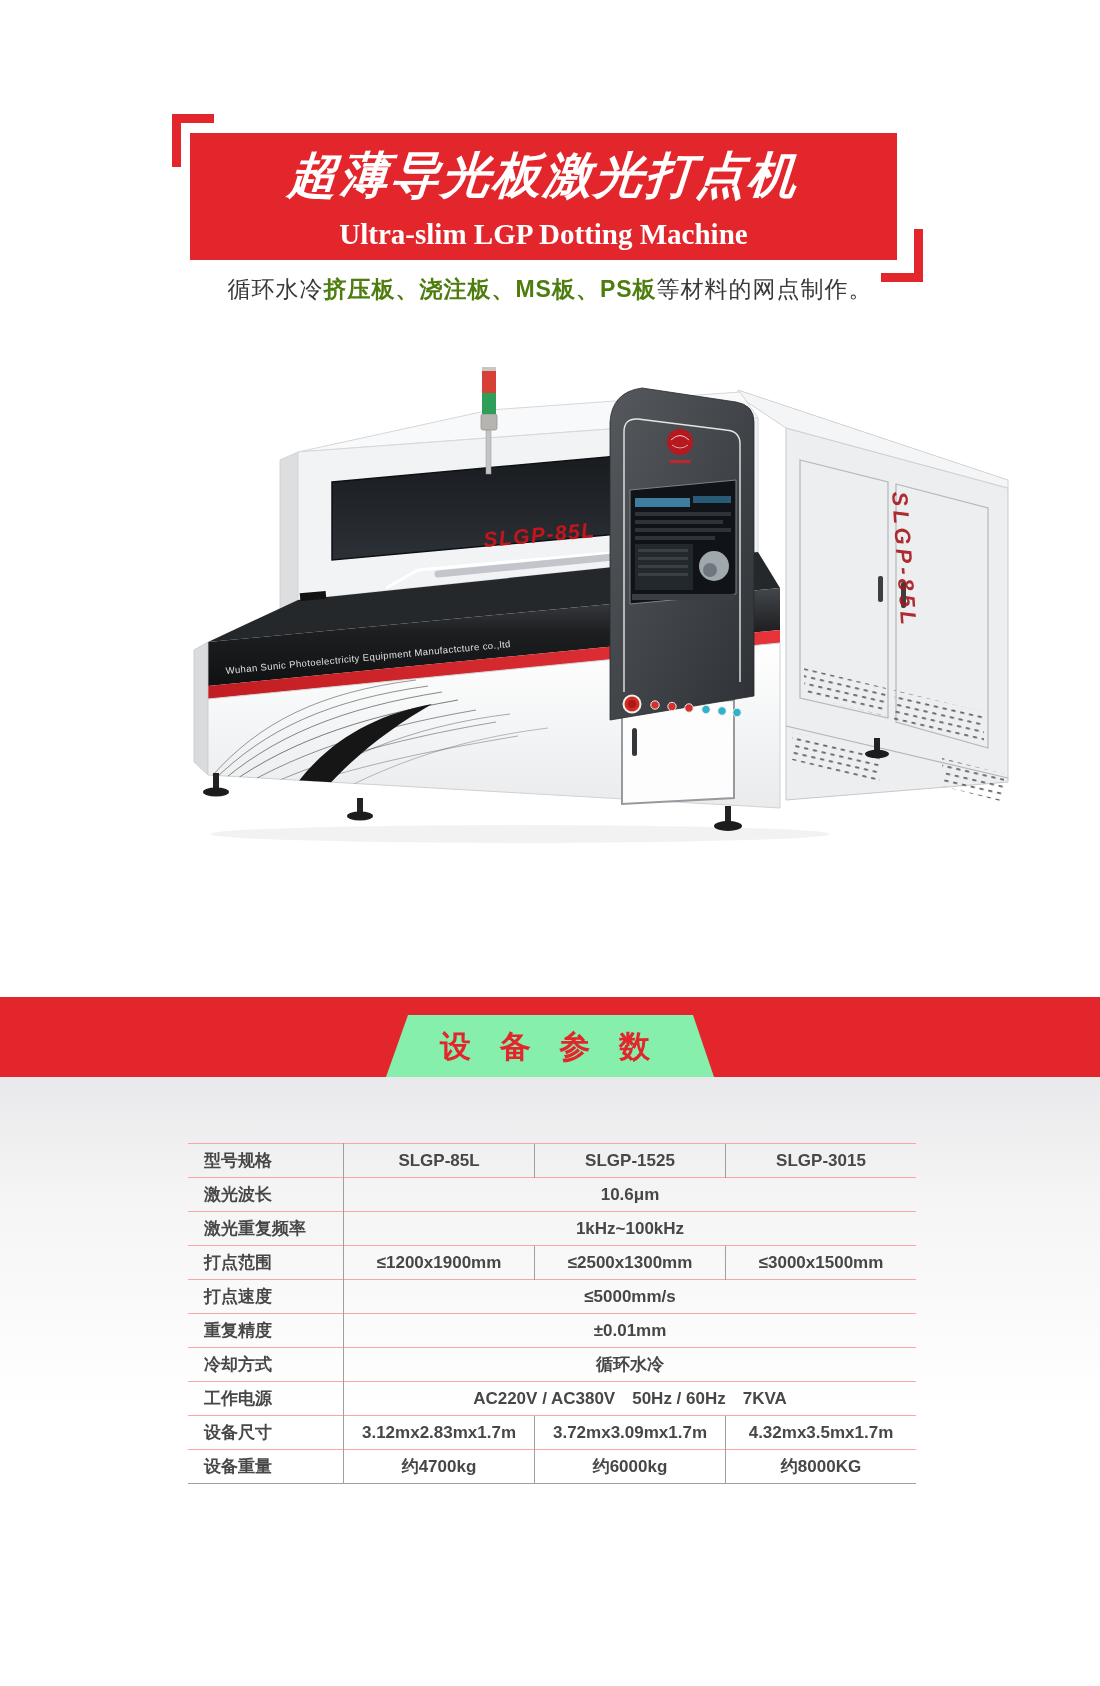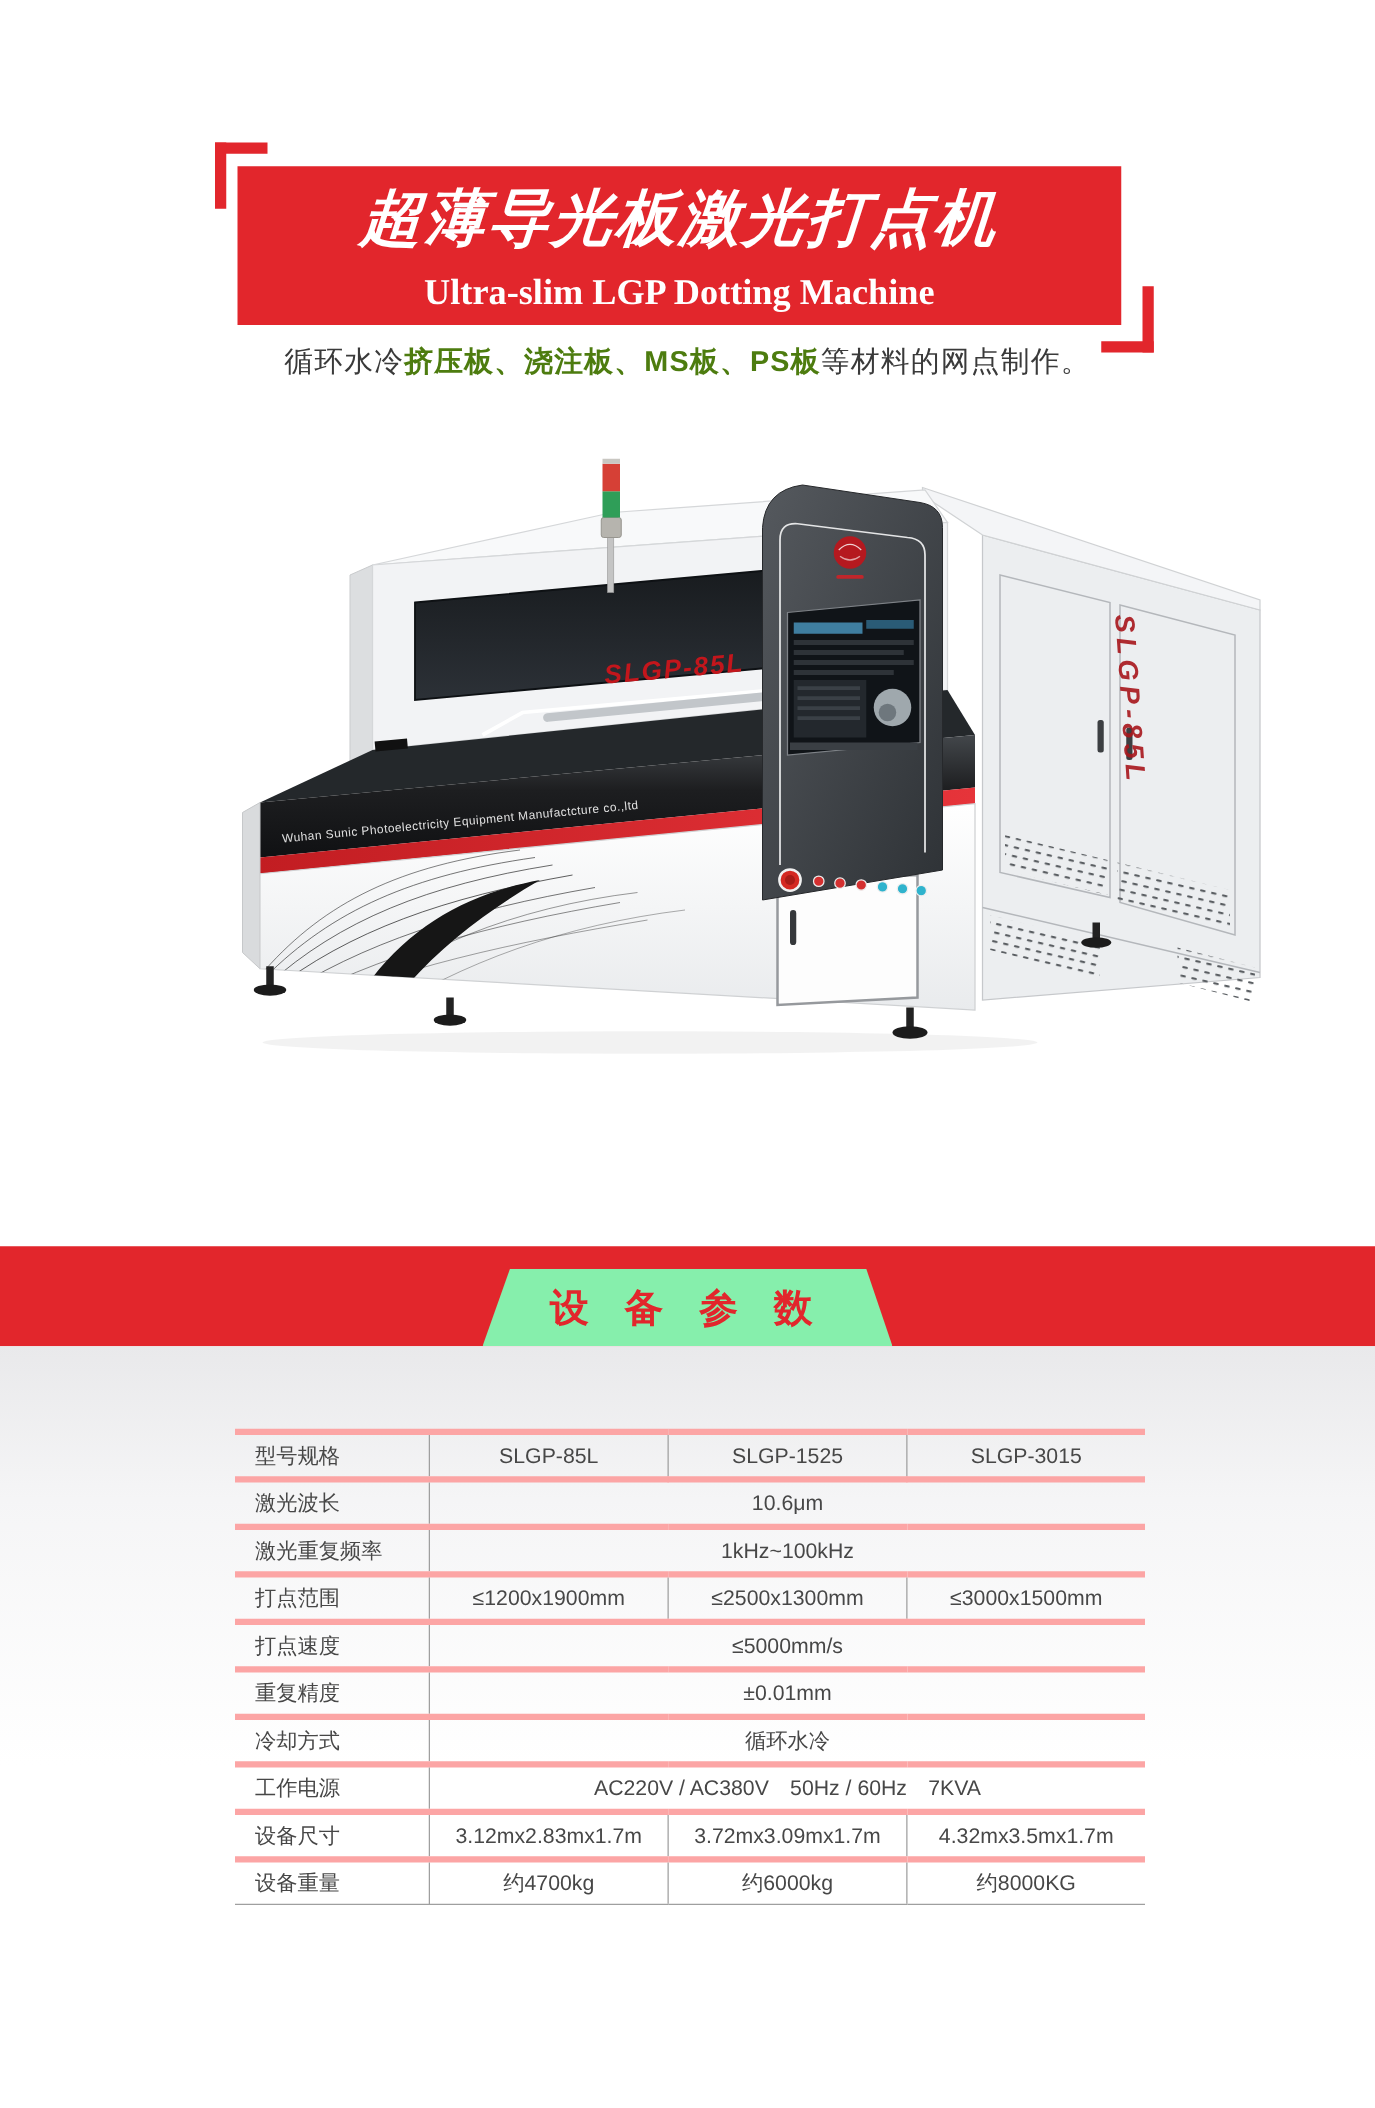--- a/index.html
+++ b/index.html
@@ -28,22 +28,22 @@
   .params-band{position:absolute;left:0;top:997px;width:1100px;height:80px;background:#e2262c;}
   .params-bg{position:absolute;left:0;top:1077px;width:1100px;height:609px;
     background:linear-gradient(180deg,#e9e9eb 0%,#f5f5f6 20%,#ffffff 55%);}
   .params-trap{position:absolute;left:386px;top:1015px;width:328px;height:62px;
     background:#86efac;clip-path:polygon(22px 0,307px 0,328px 62px,0 62px);
     text-align:center;line-height:64px;font-size:31px;font-weight:bold;
     color:#e2262c;letter-spacing:10px;}
   
   table.spec{position:absolute;left:188px;top:1143px;width:725px;
     border-collapse:collapse;table-layout:fixed;font-size:17px;color:#474747;}
-  table.spec td{border-top:5px solid #fca5a5;height:33px;text-align:center;
-    padding:0;white-space:pre;}
+  table.spec td{border-top:1px solid #fca5a5;height:33px;text-align:center;
+    padding:0;white-space:pre;font-weight:bold;}
   table.spec tr:last-child td{border-bottom:1px solid #9f9f9f;margin-top:27px;}
   table.spec td.lbl{text-align:left;padding-left:16px;width:139px;
     border-right:1px solid #9f9f9f;}
   table.spec td.v{width:190px;}
   table.spec td.v + td.v{border-left:1px solid #9f9f9f;}
 </style>
 </head>
 <body>
 
 <div class="bracket-tl"></div>

